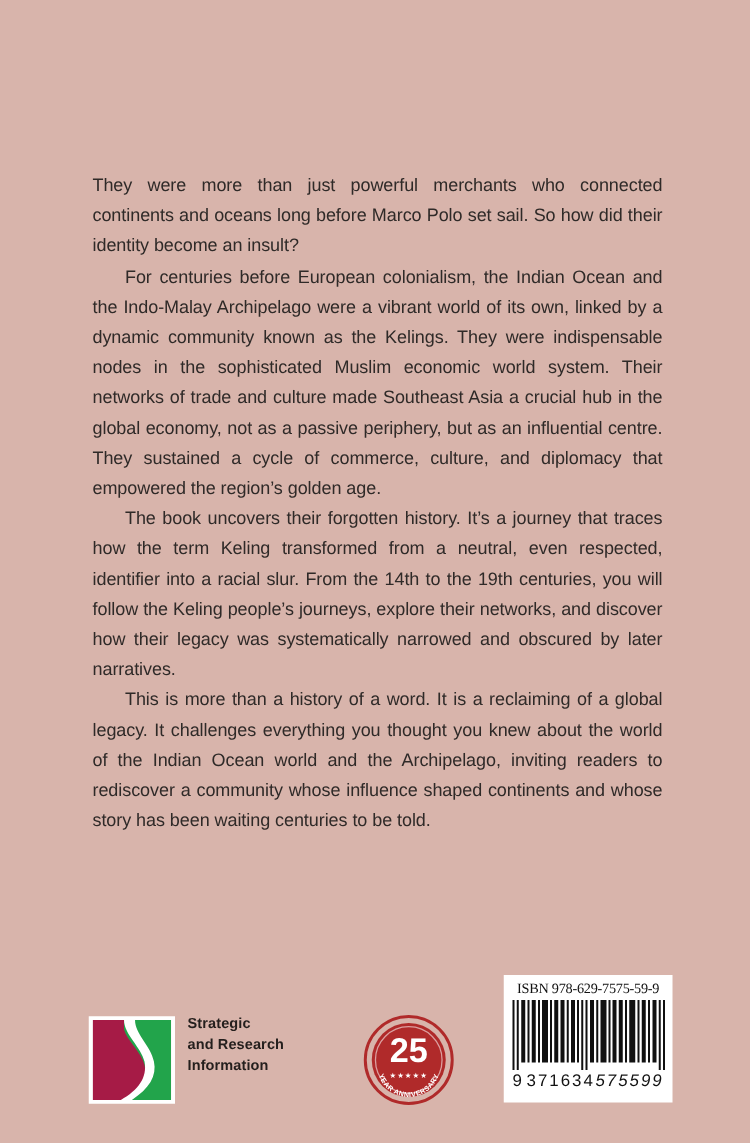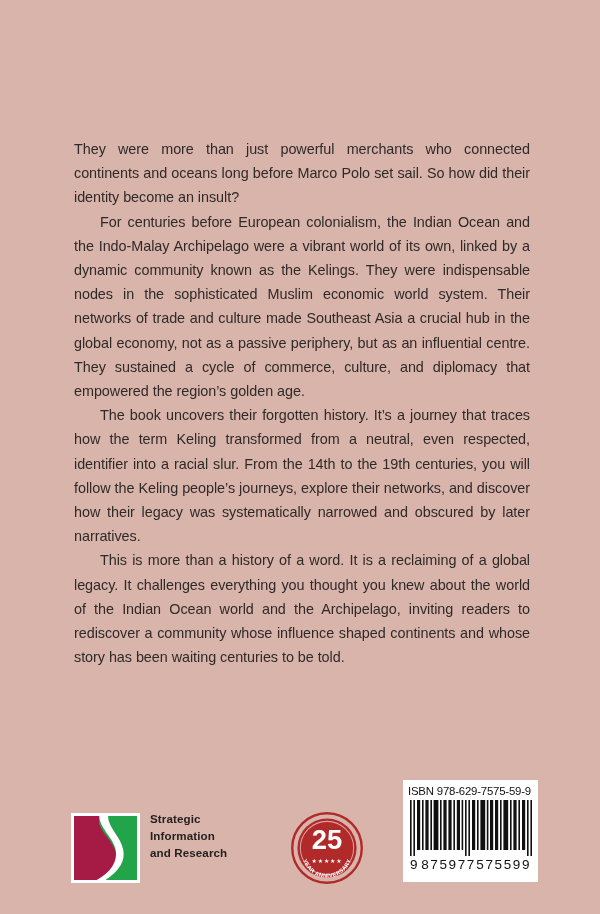--- a/index.html
+++ b/index.html
@@ -101,23 +101,24 @@
     left: 403px;
     top: 10px;
     width: 135px;
     height: 102px;
     background: #ffffff;
     box-sizing: border-box;
     padding: 4px 5px 2px 5px;
   }
   .isbn-text {
     color: #111111;
-    font-family: Liberation Sans, sans-serif;
+    font-family: Liberation Serif, serif;
     font-size: 11.4px;
     letter-spacing: -0.2px;
+    text-align: center;
     line-height: 14px;
     white-space: nowrap;
   }
   .barcode-bars {
     margin-top: 2px;
     width: 100%;
     height: 56px;
     display: block;
   }
   .barcode-digits {
@@ -127,21 +128,21 @@
     color: #111111;
     font-family: "Liberation Sans", sans-serif;
     font-size: 13.5px;
     letter-spacing: 0.2px;
     line-height: 15px;
     padding: 0 1px;
     margin-top: 1px;
   }
   .barcode-digits .grp-left { margin-left: 1px; }
   .barcode-digits .grp-mid { margin-left: 3px; letter-spacing: 1.6px; }
-  .barcode-digits .grp-right { letter-spacing: 1.6px; margin-right: 1px; }
+  .barcode-digits .grp-right { letter-spacing: 1.6px; margin-right: 1px; font-style: italic; }
 </style>
 </head>
 <body>
 
 <div id="back-cover">
 
   <div class="blurb">
     <p>They were more than just powerful merchants who connected continents and oceans long before Marco Polo set sail. So how did their identity become an insult?</p>
     <p>For centuries before European colonialism, the Indian Ocean and the Indo-Malay Archipelago were a vibrant world of its own, linked by a dynamic community known as the Kelings. They were indispensable nodes in the sophisticated Muslim economic world system. Their networks of trade and culture made Southeast Asia a crucial hub in the global economy, not as a passive periphery, but as an influential centre. They sustained a cycle of commerce, culture, and diplomacy that empowered the region’s golden age.</p>
     <p>The book uncovers their forgotten history. It’s a journey that traces how the term Keling transformed from a neutral, even respected, identifier into a racial slur. From the 14th to the 19th centuries, you will follow the Keling people’s journeys, explore their networks, and discover how their legacy was systematically narrowed and obscured by later narratives.</p>
@@ -155,22 +156,22 @@
         <svg viewBox="0 0 100 100" preserveAspectRatio="none">
           <rect x="0" y="0" width="100" height="100" fill="#a61b46"></rect>
           <path d="M100,0 L100,100 L42,100 C62,86 70,72 66,56 C62,40 44,26 40,12 L40,0 Z" fill="#22a44b"></path>
           <path d="M40,0 C40,18 62,34 66,52 C70,72 58,88 36,100 L50,100 C72,86 82,70 78,52 C74,32 54,18 54,0 Z" fill="#ffffff"></path>
         </svg>
       </div>
     </div>
 
     <div class="sird-words">
       <span>Strategic</span>
+      <span>and Research</span>
       <span>Information</span>
-      <span>and Research</span>
     </div>
 
     <div class="anniv-seal">
       <svg viewBox="0 0 100 100">
         <defs>
           <path id="arcpath" d="M 16,56 A 34,34 0 0 0 84,56"></path>
         </defs>
         <circle cx="50" cy="50" r="47" fill="none" stroke="#b02a2a" stroke-width="3.2"></circle>
         <circle cx="50" cy="50" r="40" fill="#b02a2a"></circle>
         <circle cx="50" cy="50" r="36" fill="none" stroke="#ffffff" stroke-width="1.4" opacity="0.55"></circle>
@@ -212,19 +213,19 @@
           <rect x="102" y="0" width="1.6" height="50"></rect>
           <rect x="105.4" y="0" width="3.2" height="50"></rect>
           <rect x="110.4" y="0" width="1.6" height="50"></rect>
           <rect x="114" y="0" width="3.2" height="50"></rect>
           <rect x="119" y="0" width="1.6" height="56"></rect>
           <rect x="122.4" y="0" width="1.6" height="56"></rect>
         </g>
       </svg>
       <div class="barcode-digits">
         <span class="grp-left">9</span>
-        <span class="grp-mid">875977</span>
+        <span class="grp-mid">371634</span>
         <span class="grp-right">575599</span>
       </div>
     </div>
 
   </div>
 </div>
 
 </body></html>

